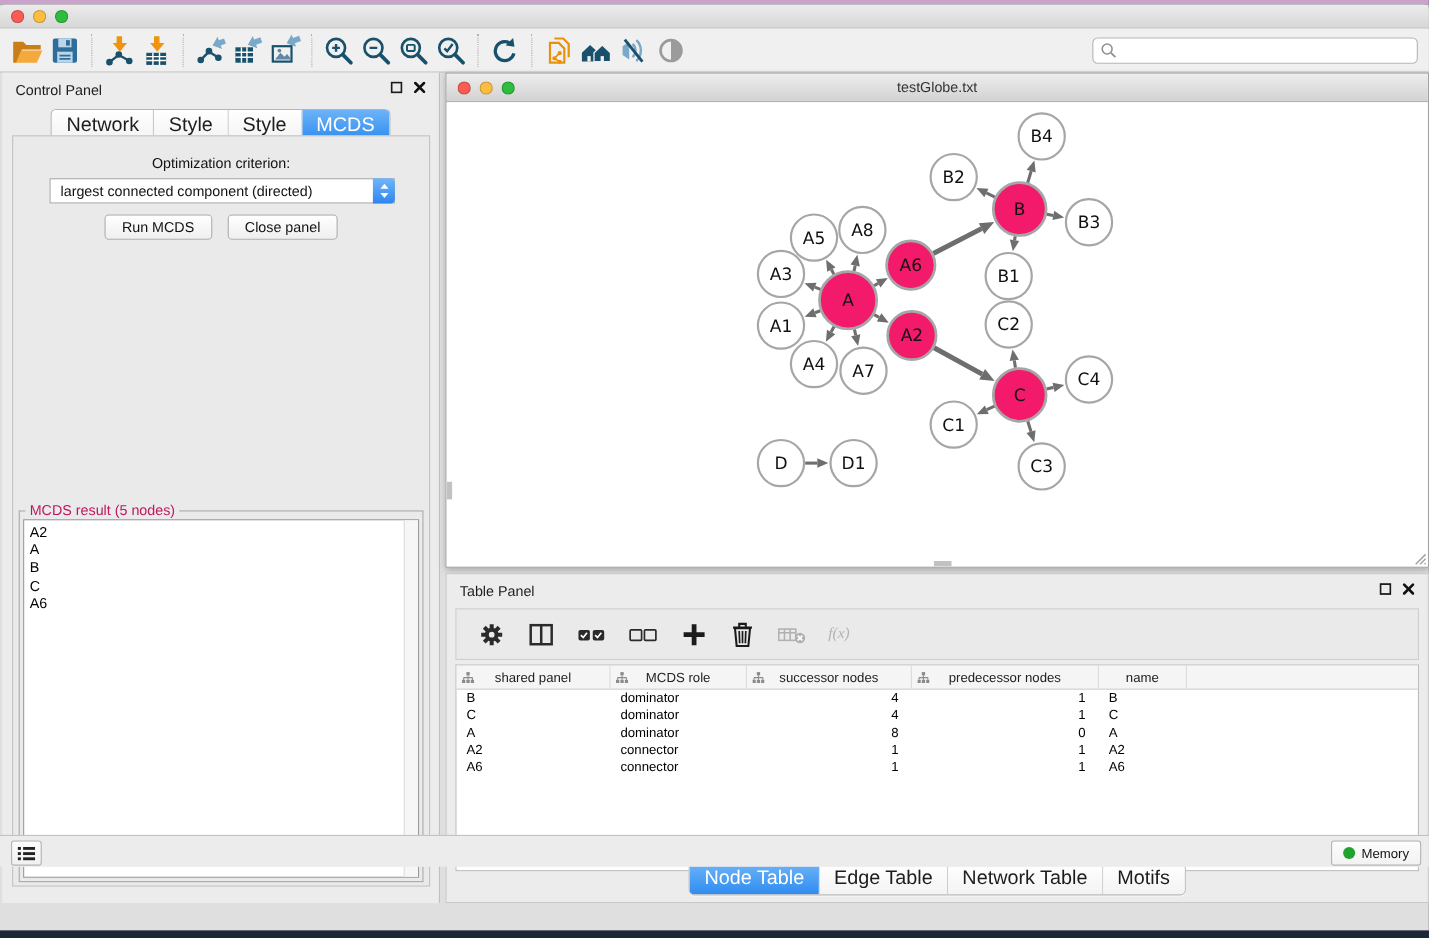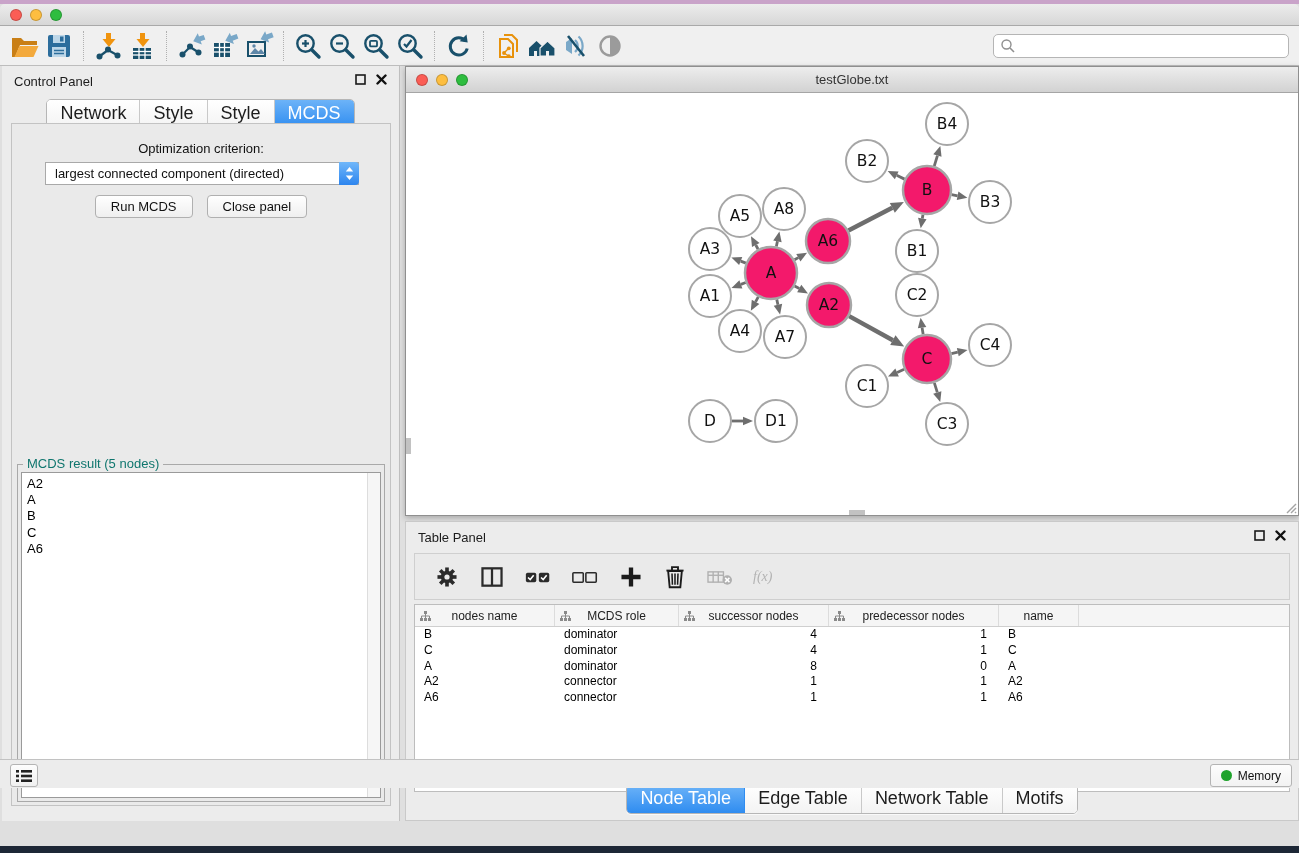--- a/index.html
+++ b/index.html
@@ -50,21 +50,21 @@
   .opt-label { position:absolute; left:0; width:100%; top:17px; text-align:center; font-size:13px; color:#111; }
   .dropdown { position:absolute; left:33px; top:38px; width:314px; height:23px; background:#fff;
     border:1px solid #a9a9a9; border-radius:0; font-size:13px; line-height:21px; padding-left:9px; color:#111; }
   .dd-stepper { position:absolute; right:-1px; top:-1px; width:20px; height:23px;
     background:linear-gradient(#70b7fa,#2d85ee); border-radius:0 4px 4px 0;
     display:flex; align-items:center; justify-content:center; }
   .cp-buttons { position:absolute; left:0; top:71px; width:100%; display:flex; justify-content:center; gap:14px; }
   .btn { height:23px; background:linear-gradient(#ffffff,#efefef); border:1px solid #b0b0b0;
     border-radius:4px; font-size:13px; color:#111; padding:0 15px; display:flex; align-items:center; }
   .groupbox { position:absolute; left:5px; top:340px; width:368px; height:338px; border:1px solid #a9a9a9; }
-  .gb-label { position:absolute; top:-9px; left:5px; background:#eaeaea; padding:0 4px; font-size:13px; color:#0f766e; }
+  .gb-label { position:absolute; top:-9px; left:5px; background:#eaeaea; padding:0 4px; font-size:13px; color:#be185d; }
   .listbox { position:absolute; left:3px; top:7px; right:3px; bottom:3px; background:#fff; border:1px solid #9a9a9a; }
   .list-scroll { position:absolute; right:0; top:0; bottom:0; width:13px; background:#f6f6f6; border-left:1px solid #ddd; }
   .list-items { position:absolute; left:5px; top:3px; right:16px; }
   .list-item { font-size:13px; line-height:16.2px; color:#000; }
 
   
   .network-window { position:absolute; left:405px; top:62px; width:894px; height:450px;
     background:#fff; border:1px solid #8f8f8f; box-shadow:0 2px 6px rgba(0,0,0,.25); }
   .nw-titlebar { position:absolute; left:0; top:0; width:100%; height:26px;
     background:linear-gradient(#ededed,#d2d2d2); border-bottom:1px solid #a5a5a5; }
@@ -612,21 +612,21 @@
                 <rect x="8" y="7" width="3" height="3"></rect>
               </g>
               <g stroke="#8a8a8a" stroke-width="1">
                 <line x1="5.5" y1="3" x2="5.5" y2="5"></line>
                 <line x1="1.5" y1="5" x2="9.5" y2="5"></line>
                 <line x1="1.5" y1="5" x2="1.5" y2="7"></line>
                 <line x1="5.5" y1="5" x2="5.5" y2="7"></line>
                 <line x1="9.5" y1="5" x2="9.5" y2="7"></line>
               </g>
             </svg>
-            <span>nodes name</span>
+            <span>shared panel</span>
           </div>
           <div class="th" style="width: 124px;">
             <svg class="tree-ic" width="11" height="10" viewBox="0 0 11 10">
               <g fill="#8a8a8a">
                 <rect x="4" y="0" width="3" height="3"></rect>
                 <rect x="0" y="7" width="3" height="3"></rect>
                 <rect x="4" y="7" width="3" height="3"></rect>
                 <rect x="8" y="7" width="3" height="3"></rect>
               </g>
               <g stroke="#8a8a8a" stroke-width="1">

